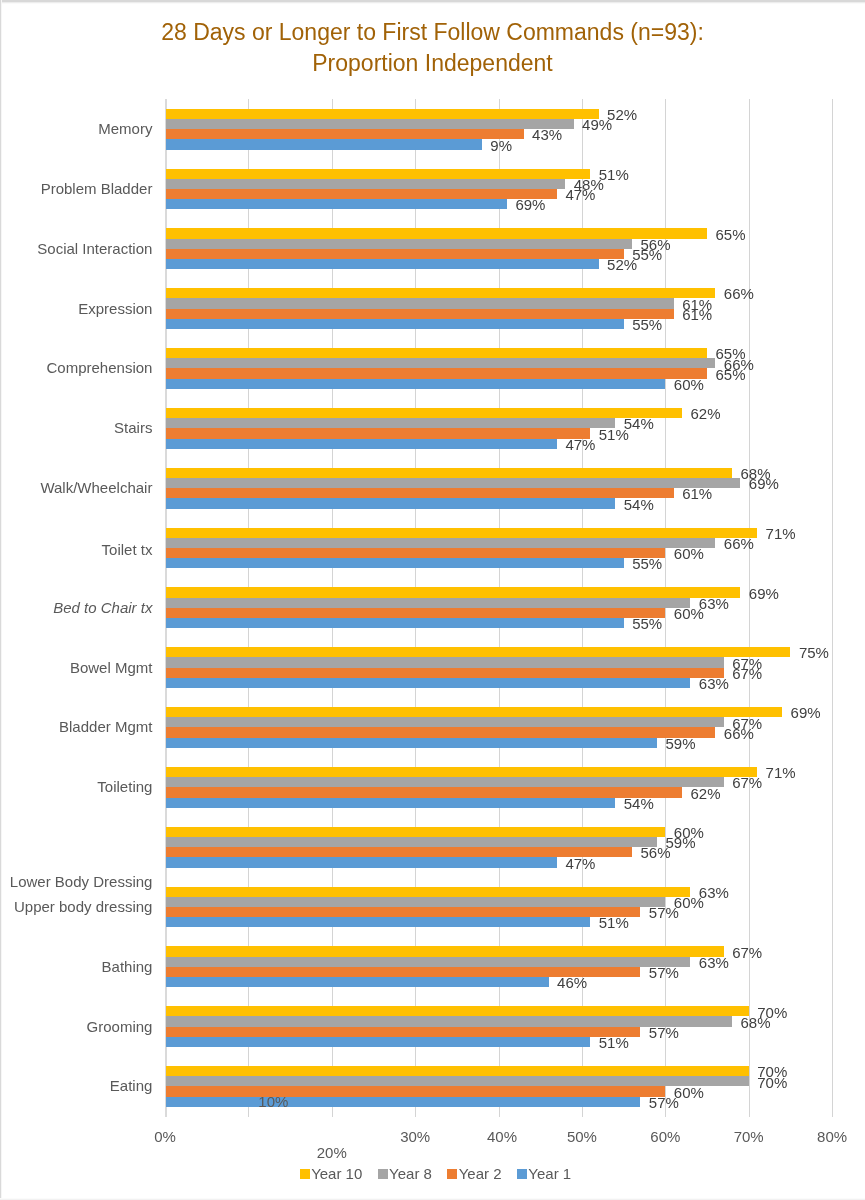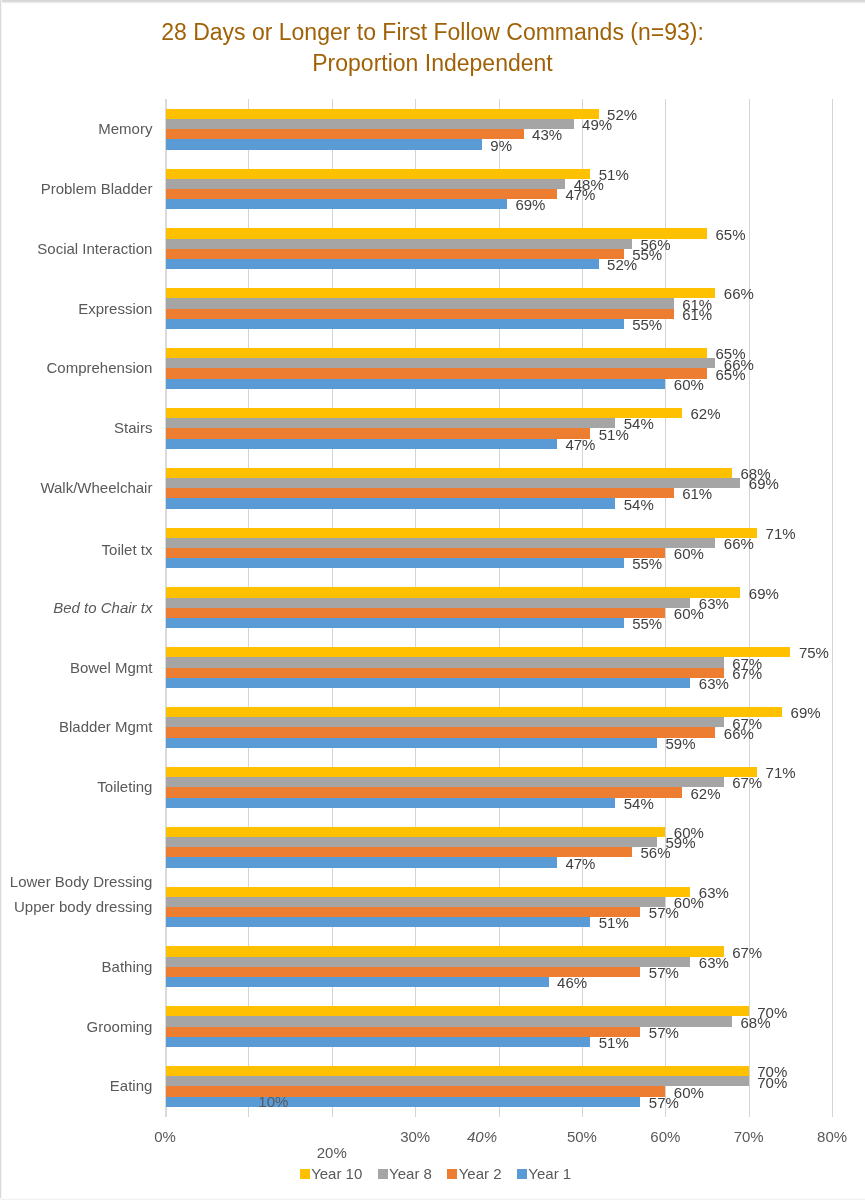--- a/index.html
+++ b/index.html
@@ -226,21 +226,21 @@
       <div class="bar" style="top: 977.062px; width: 582.612px; background: rgb(165, 165, 165);"></div>
       <div class="dlabel" style="left: 592.212px; top: 974.372px;">70%</div>
       <div class="bar" style="top: 987.282px; width: 499.225px; background: rgb(237, 125, 49);"></div>
       <div class="dlabel" style="left: 508.825px; top: 984.592px;">60%</div>
       <div class="bar" style="top: 997.502px; width: 474.209px; background: rgb(91, 155, 213);"></div>
       <div class="dlabel" style="left: 483.809px; top: 994.812px;">57%</div>
       <div class="tick" style="left: -40px; top: 1028.7px; width: 80px;">0%</div>
       <div class="tick" style="left: 43.3875px; top: 994px; width: 80px; text-align: right;">10%</div>
       <div class="tick" style="left: 126.775px; top: 1028.7px; width: 80px; margin-top: 16px;">20%</div>
       <div class="tick" style="left: 210.162px; top: 1028.7px; width: 80px;">30%</div>
-      <div class="tick" style="left: 277px; top: 1028.7px; width: 80px; font-style: italic;">40%</div>
+      <div class="tick" style="left: 297px; top: 1028.7px; width: 80px;">40%</div>
       <div class="tick" style="left: 376.938px; top: 1028.7px; width: 80px;">50%</div>
       <div class="tick" style="left: 460.325px; top: 1028.7px; width: 80px;">60%</div>
       <div class="tick" style="left: 543.712px; top: 1028.7px; width: 80px;">70%</div>
       <div class="tick" style="left: 627.1px; top: 1028.7px; width: 80px;">80%</div>
     </div>
   <div id="legend">
       <div class="legitem">
         <span class="legswatch" style="background: rgb(255, 192, 0);"></span>
         <span class="legtext">Year 10</span>
       </div>

